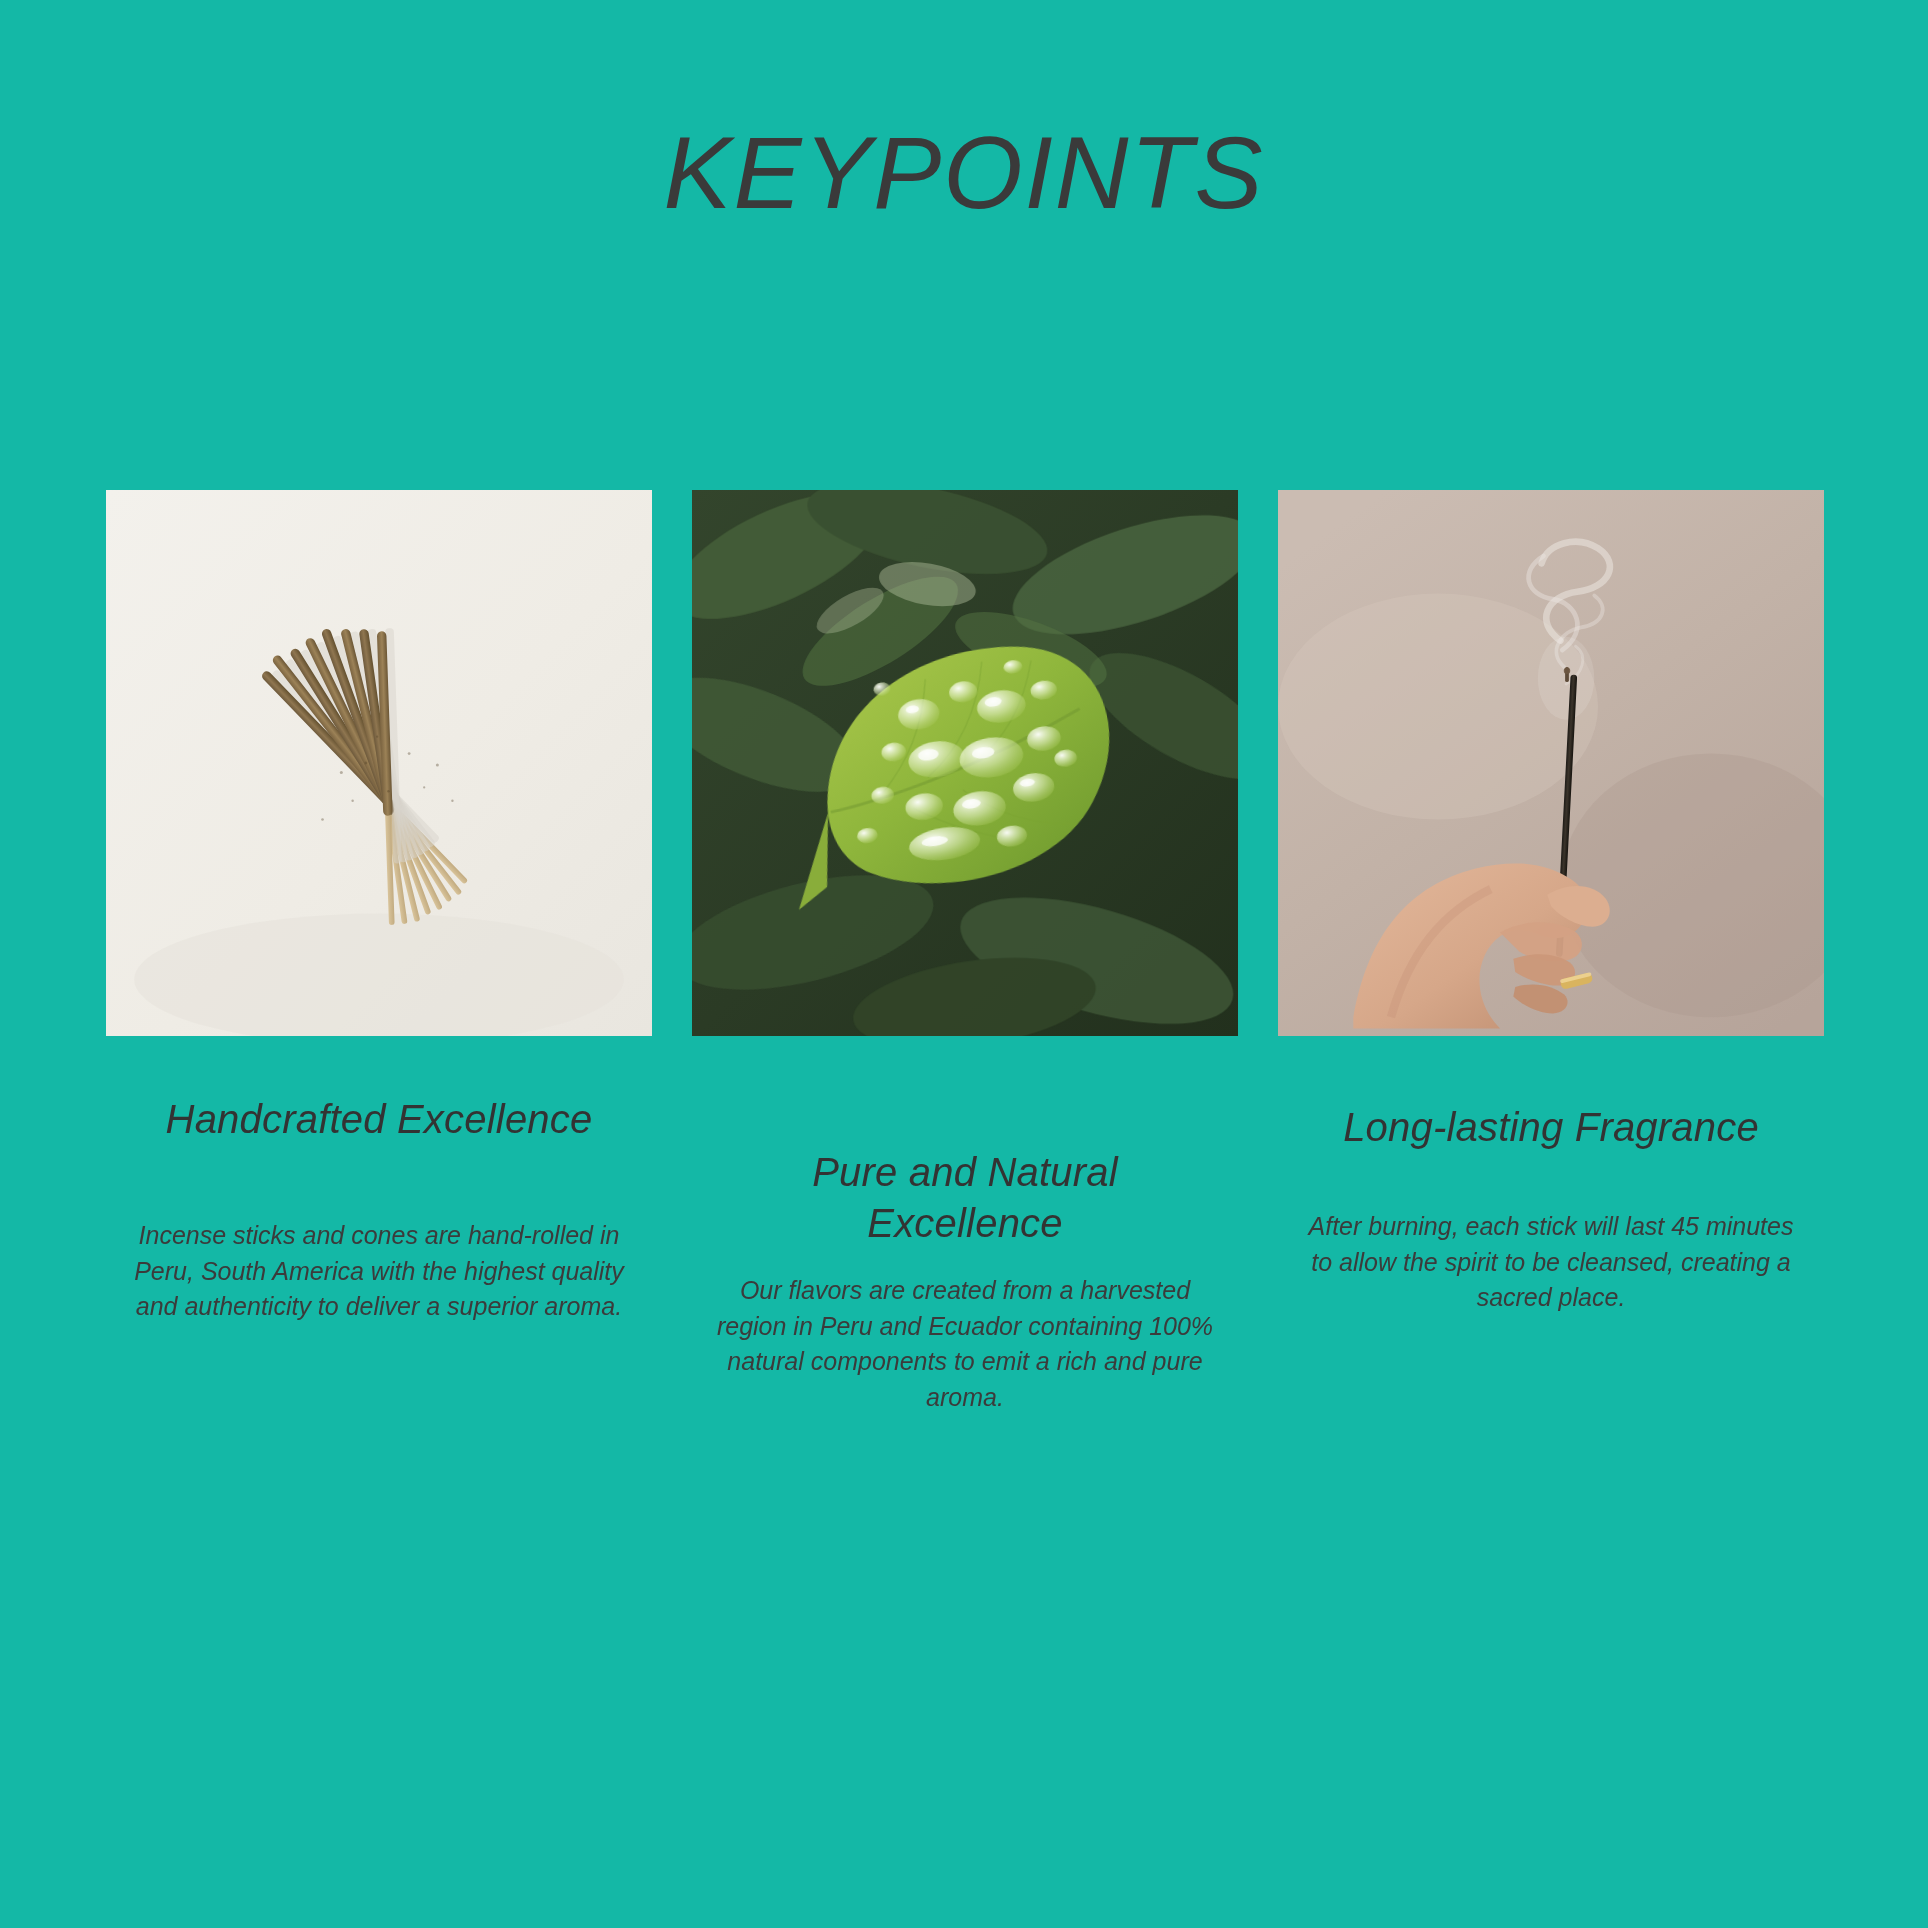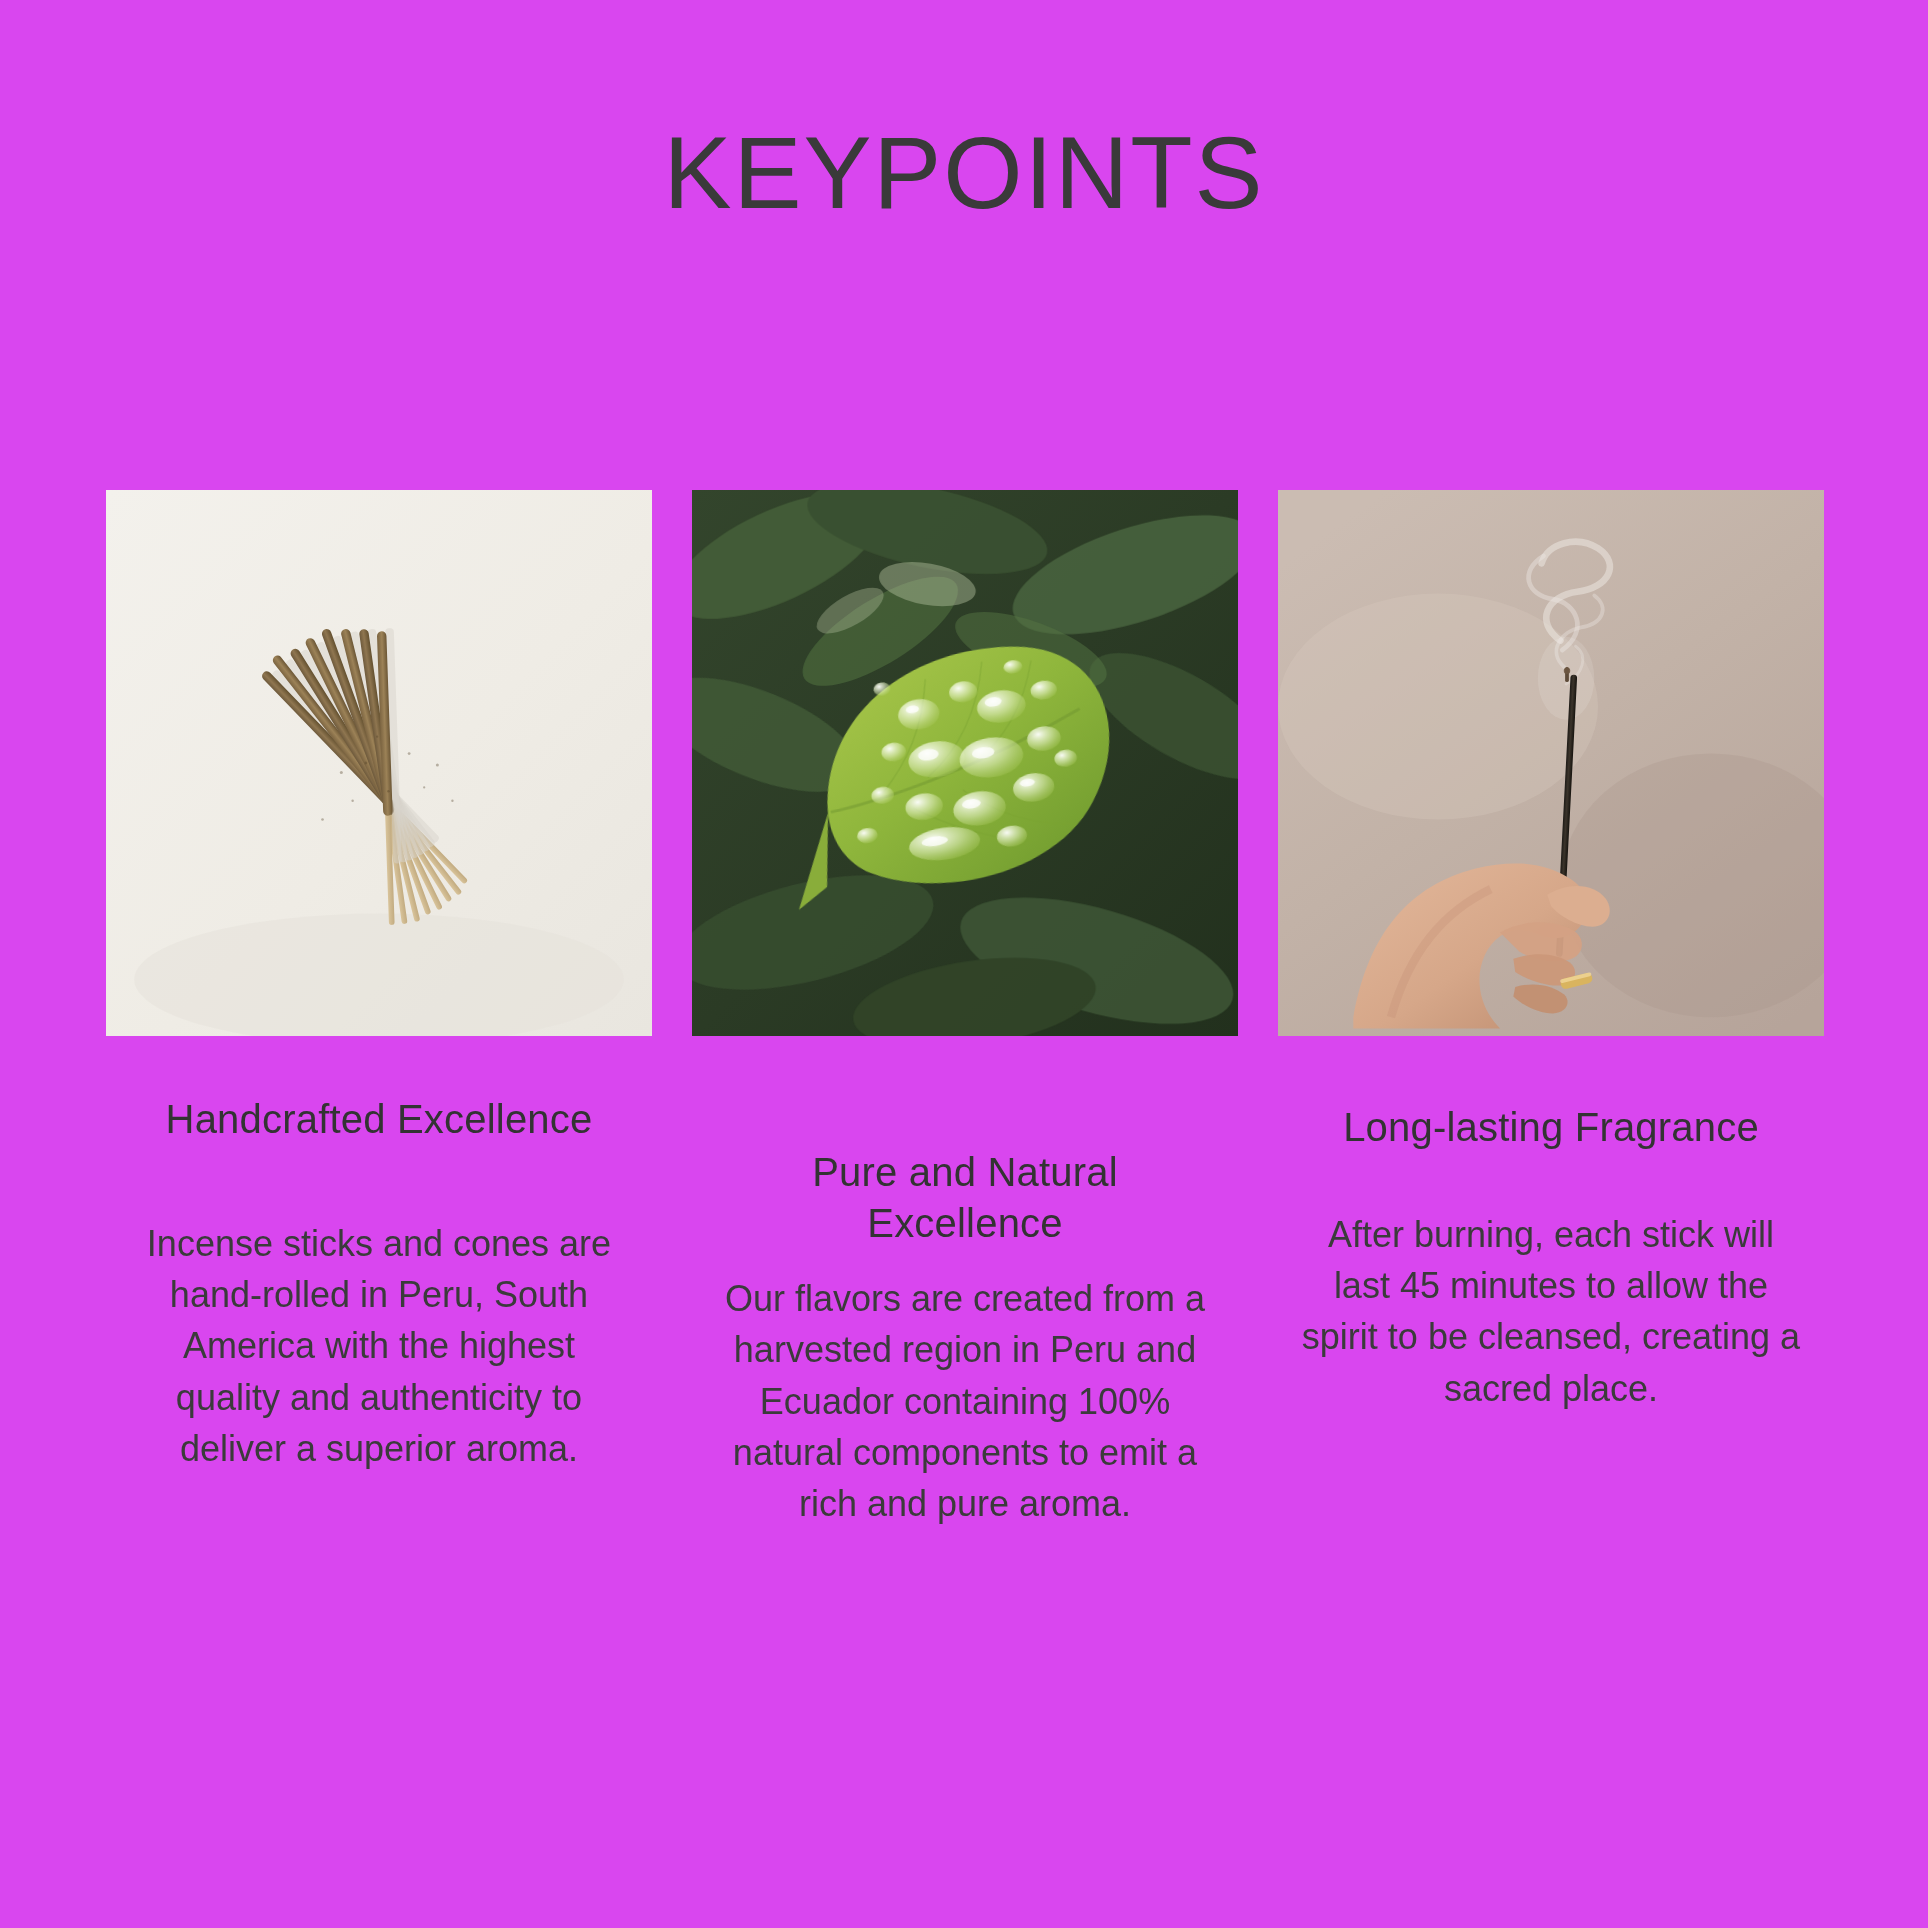--- a/index.html
+++ b/index.html
@@ -13,21 +13,22 @@
     background: #fdfdfb;
     font-family: "Liberation Sans", sans-serif;
     color: #2f2f2f;
     overflow: hidden;
   }
 
   .page {
     width: 1928px;
     height: 1928px;
     position: relative;
-    background: #d946ef;
+    background: #14b8a6;
+    font-style: italic;
   }
 
   
   .title {
     position: absolute;
     top: 122px;
     left: 0;
     width: 100%;
     text-align: center;
     font-size: 102px;
@@ -74,21 +75,21 @@
     letter-spacing: 0.2px;
     max-width: 490px;
   }
 
   .col-1 .card-title { margin-top: 58px; }
   .col-2 .card-title { margin-top: 111px; }
   .col-3 .card-title { margin-top: 66px; }
 
   .card-body {
     margin-top: 73px;
-    font-size: 36px;
+    font-size: 25px;
     line-height: 1.42;
     text-align: center;
     color: #3b3b3b;
     font-weight: 400;
     max-width: 499px;
   }
   .col-2 .card-body { margin-top: 24px; }
   .col-3 .card-body { margin-top: 56px; }
 </style>
 </head>

